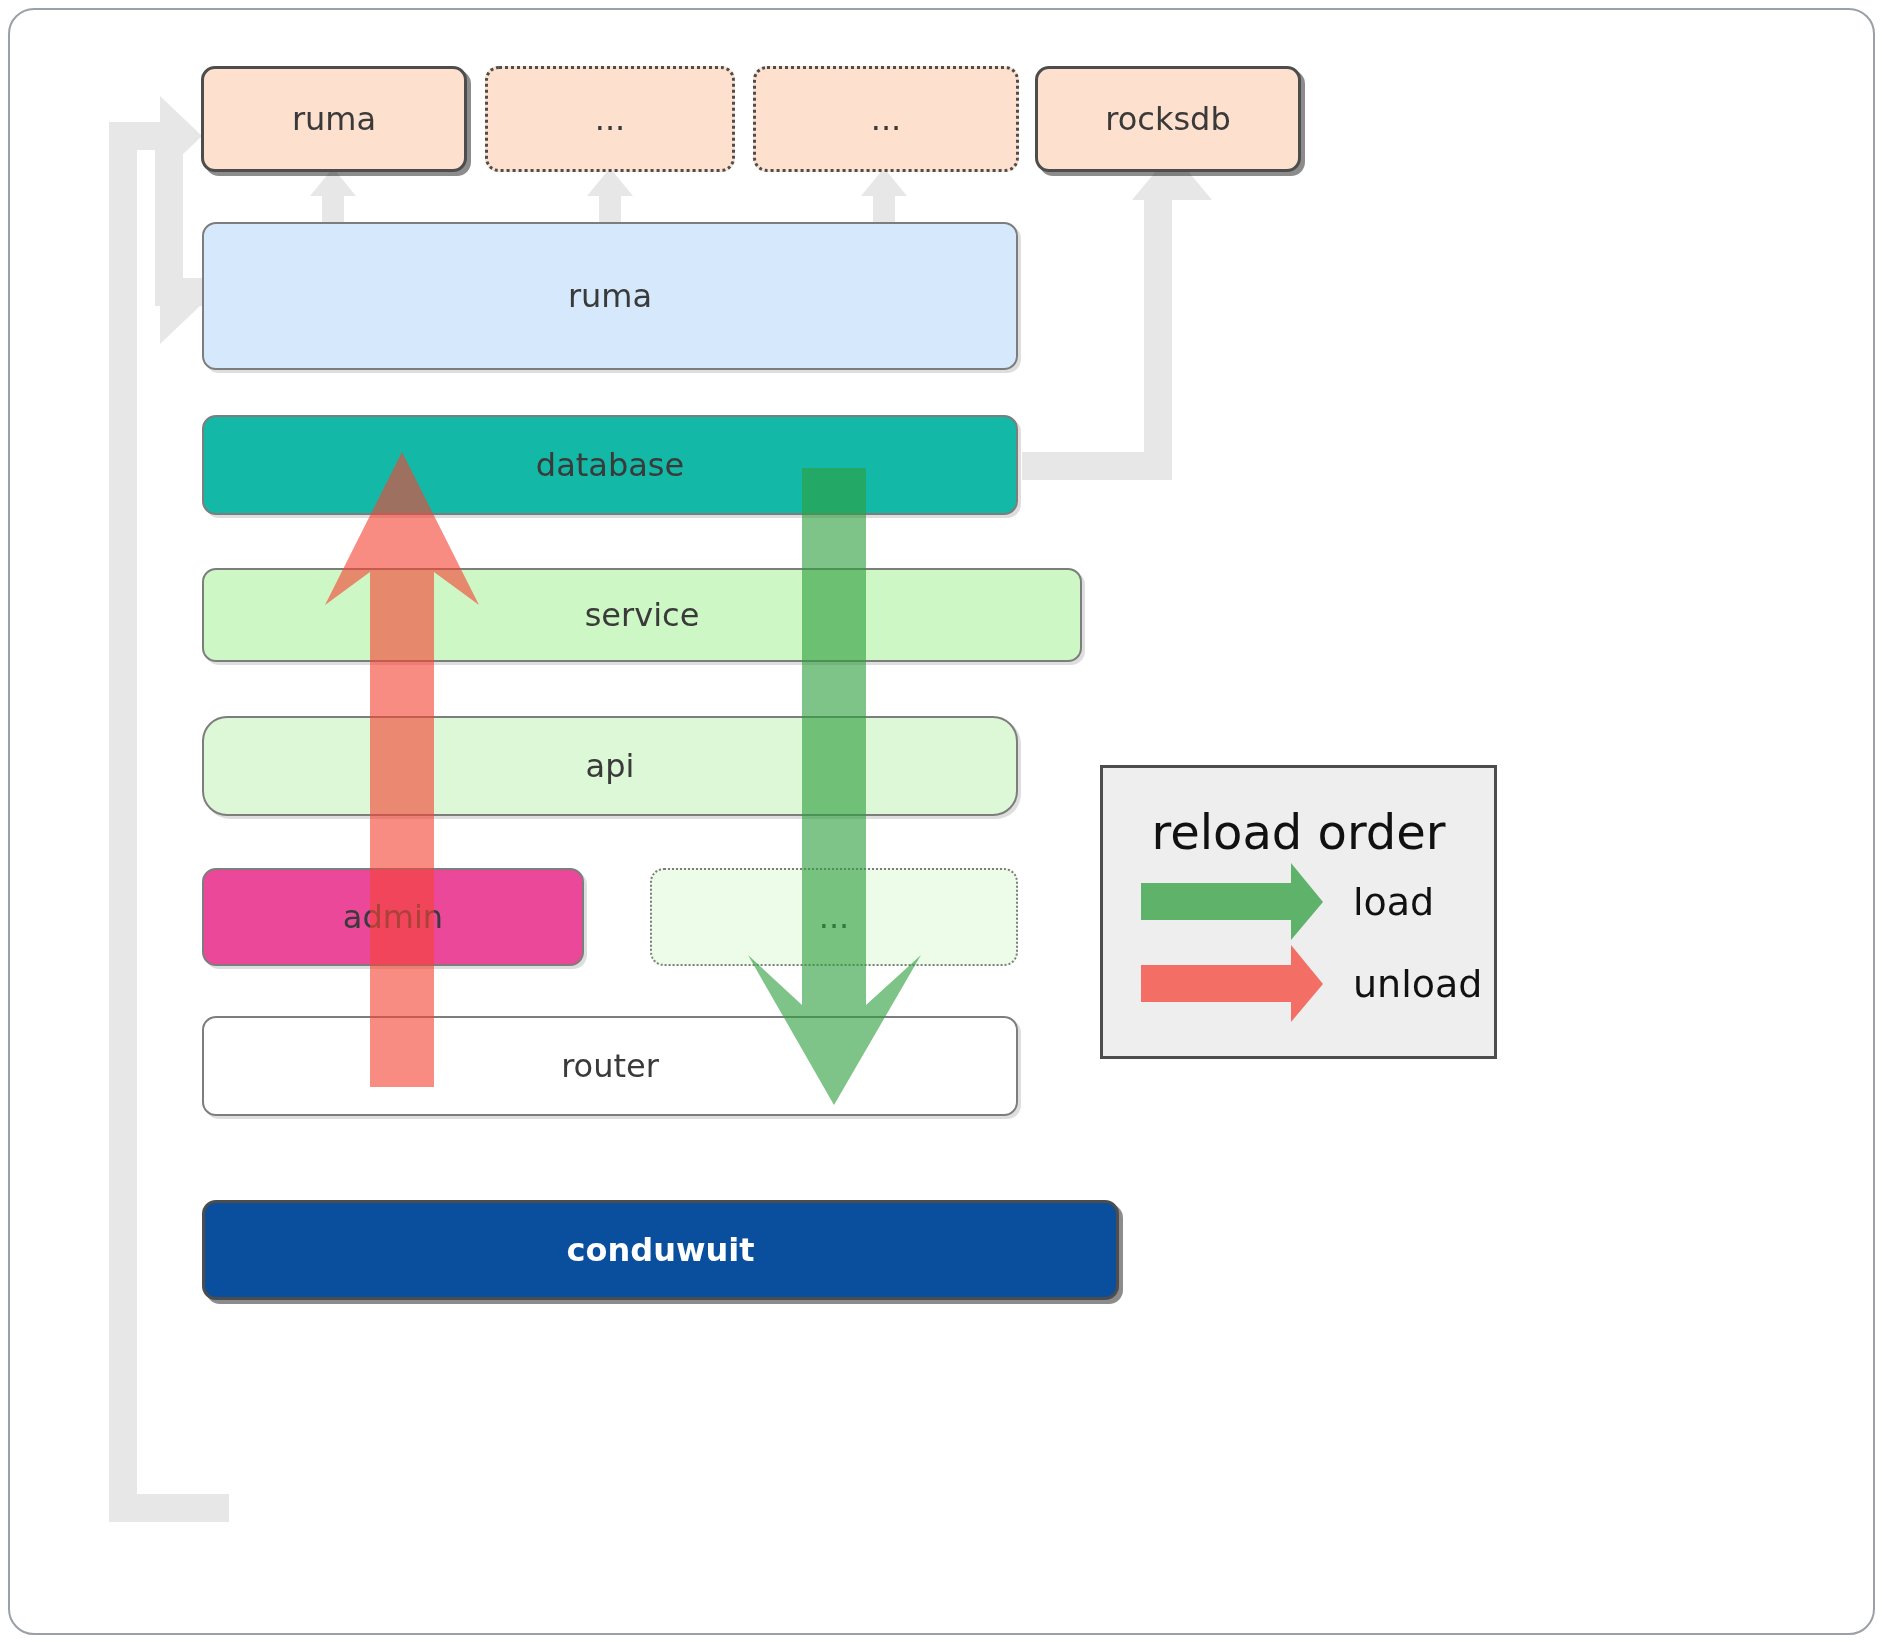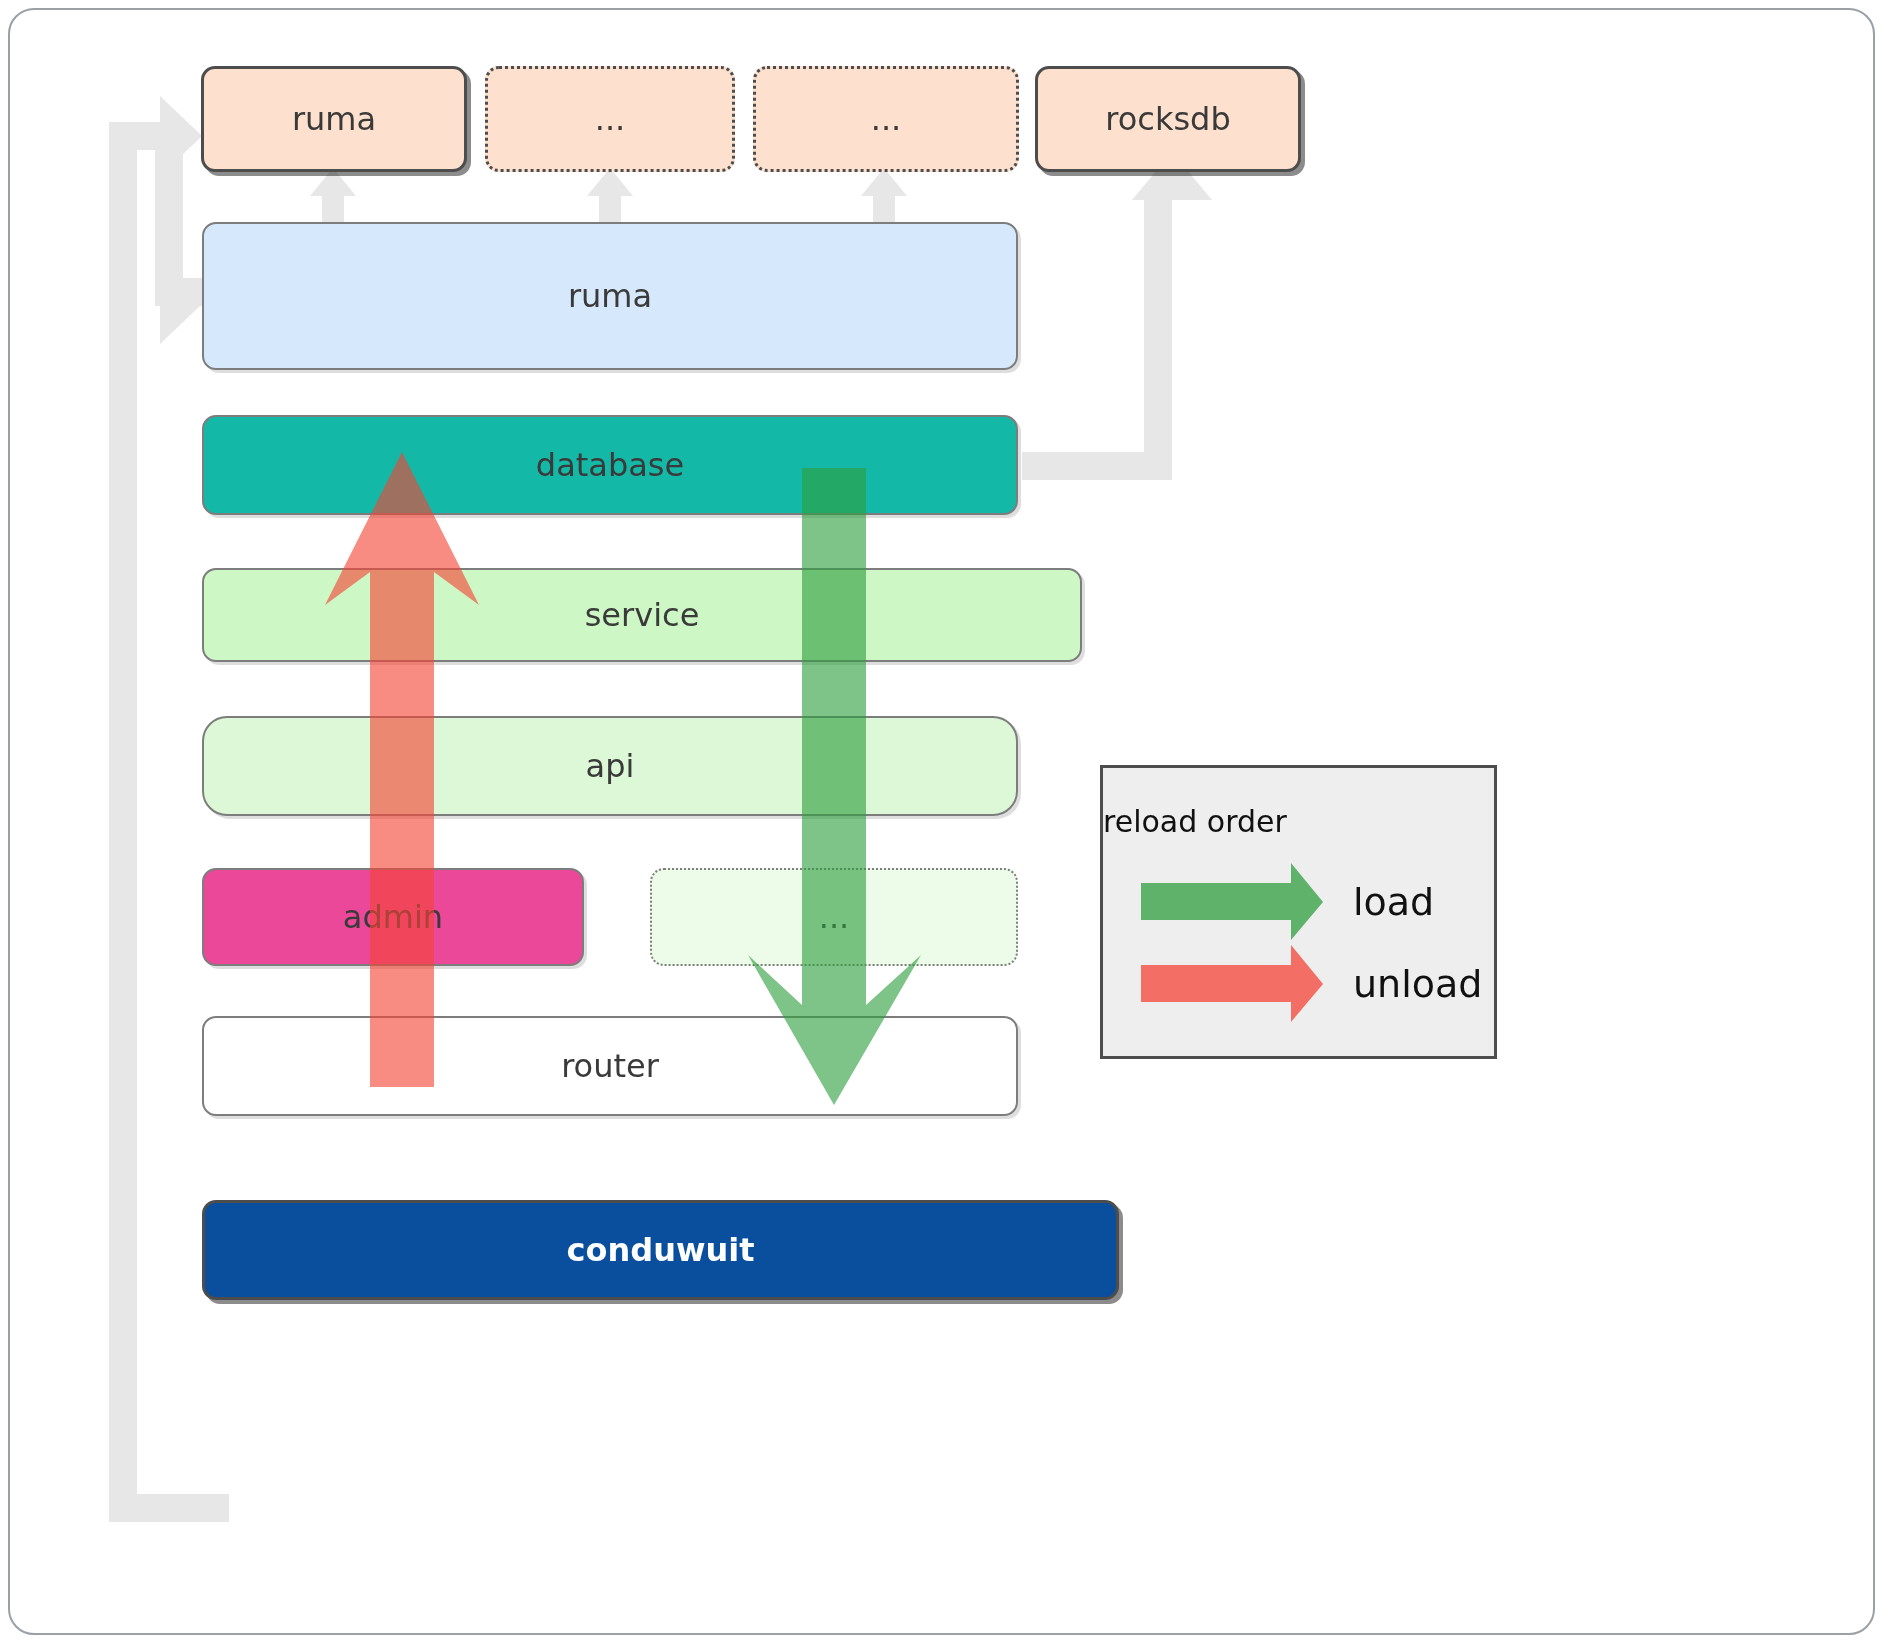--- a/index.html
+++ b/index.html
@@ -10,21 +10,21 @@
   .node{position:absolute;box-sizing:border-box;display:flex;align-items:center;justify-content:center;
         text-align:center;color:#3a3a3a;font-size:32px;border-radius:14px;}
   .solid-dark{border:3px solid #4d4d4d;}
   .dotted{border:3px dotted #4d4d4d;}
   .gray-b{border:2px solid #7d7d7d;}
   .gray-dot{border:2px dotted #7d7d7d;}
   .shadow-d{box-shadow:4px 4px 0 rgba(0,0,0,.45);}
   .shadow-s{box-shadow:3px 3px 0 rgba(0,0,0,.13);}
   svg.layer{position:absolute;left:0;top:0;width:1883px;height:1643px;pointer-events:none;}
   #legend{position:absolute;background:#eeeeee;border:3px solid #4d4d4d;box-sizing:border-box;}
-  #legend .ltitle{position:absolute;width:100%;text-align:left;top:36px;font-size:30px;color:#111;}
+  #legend .ltitle{position:absolute;width:100%;text-align:center;top:36px;font-size:48px;color:#111;}
   #legend .llabel{position:absolute;font-size:38px;color:#111;}
 </style>
 </head>
 <body>
 
 <div id="stage">
 
   <div id="frame"></div>
 
   <svg class="layer" viewBox="0 0 1883 1643">

